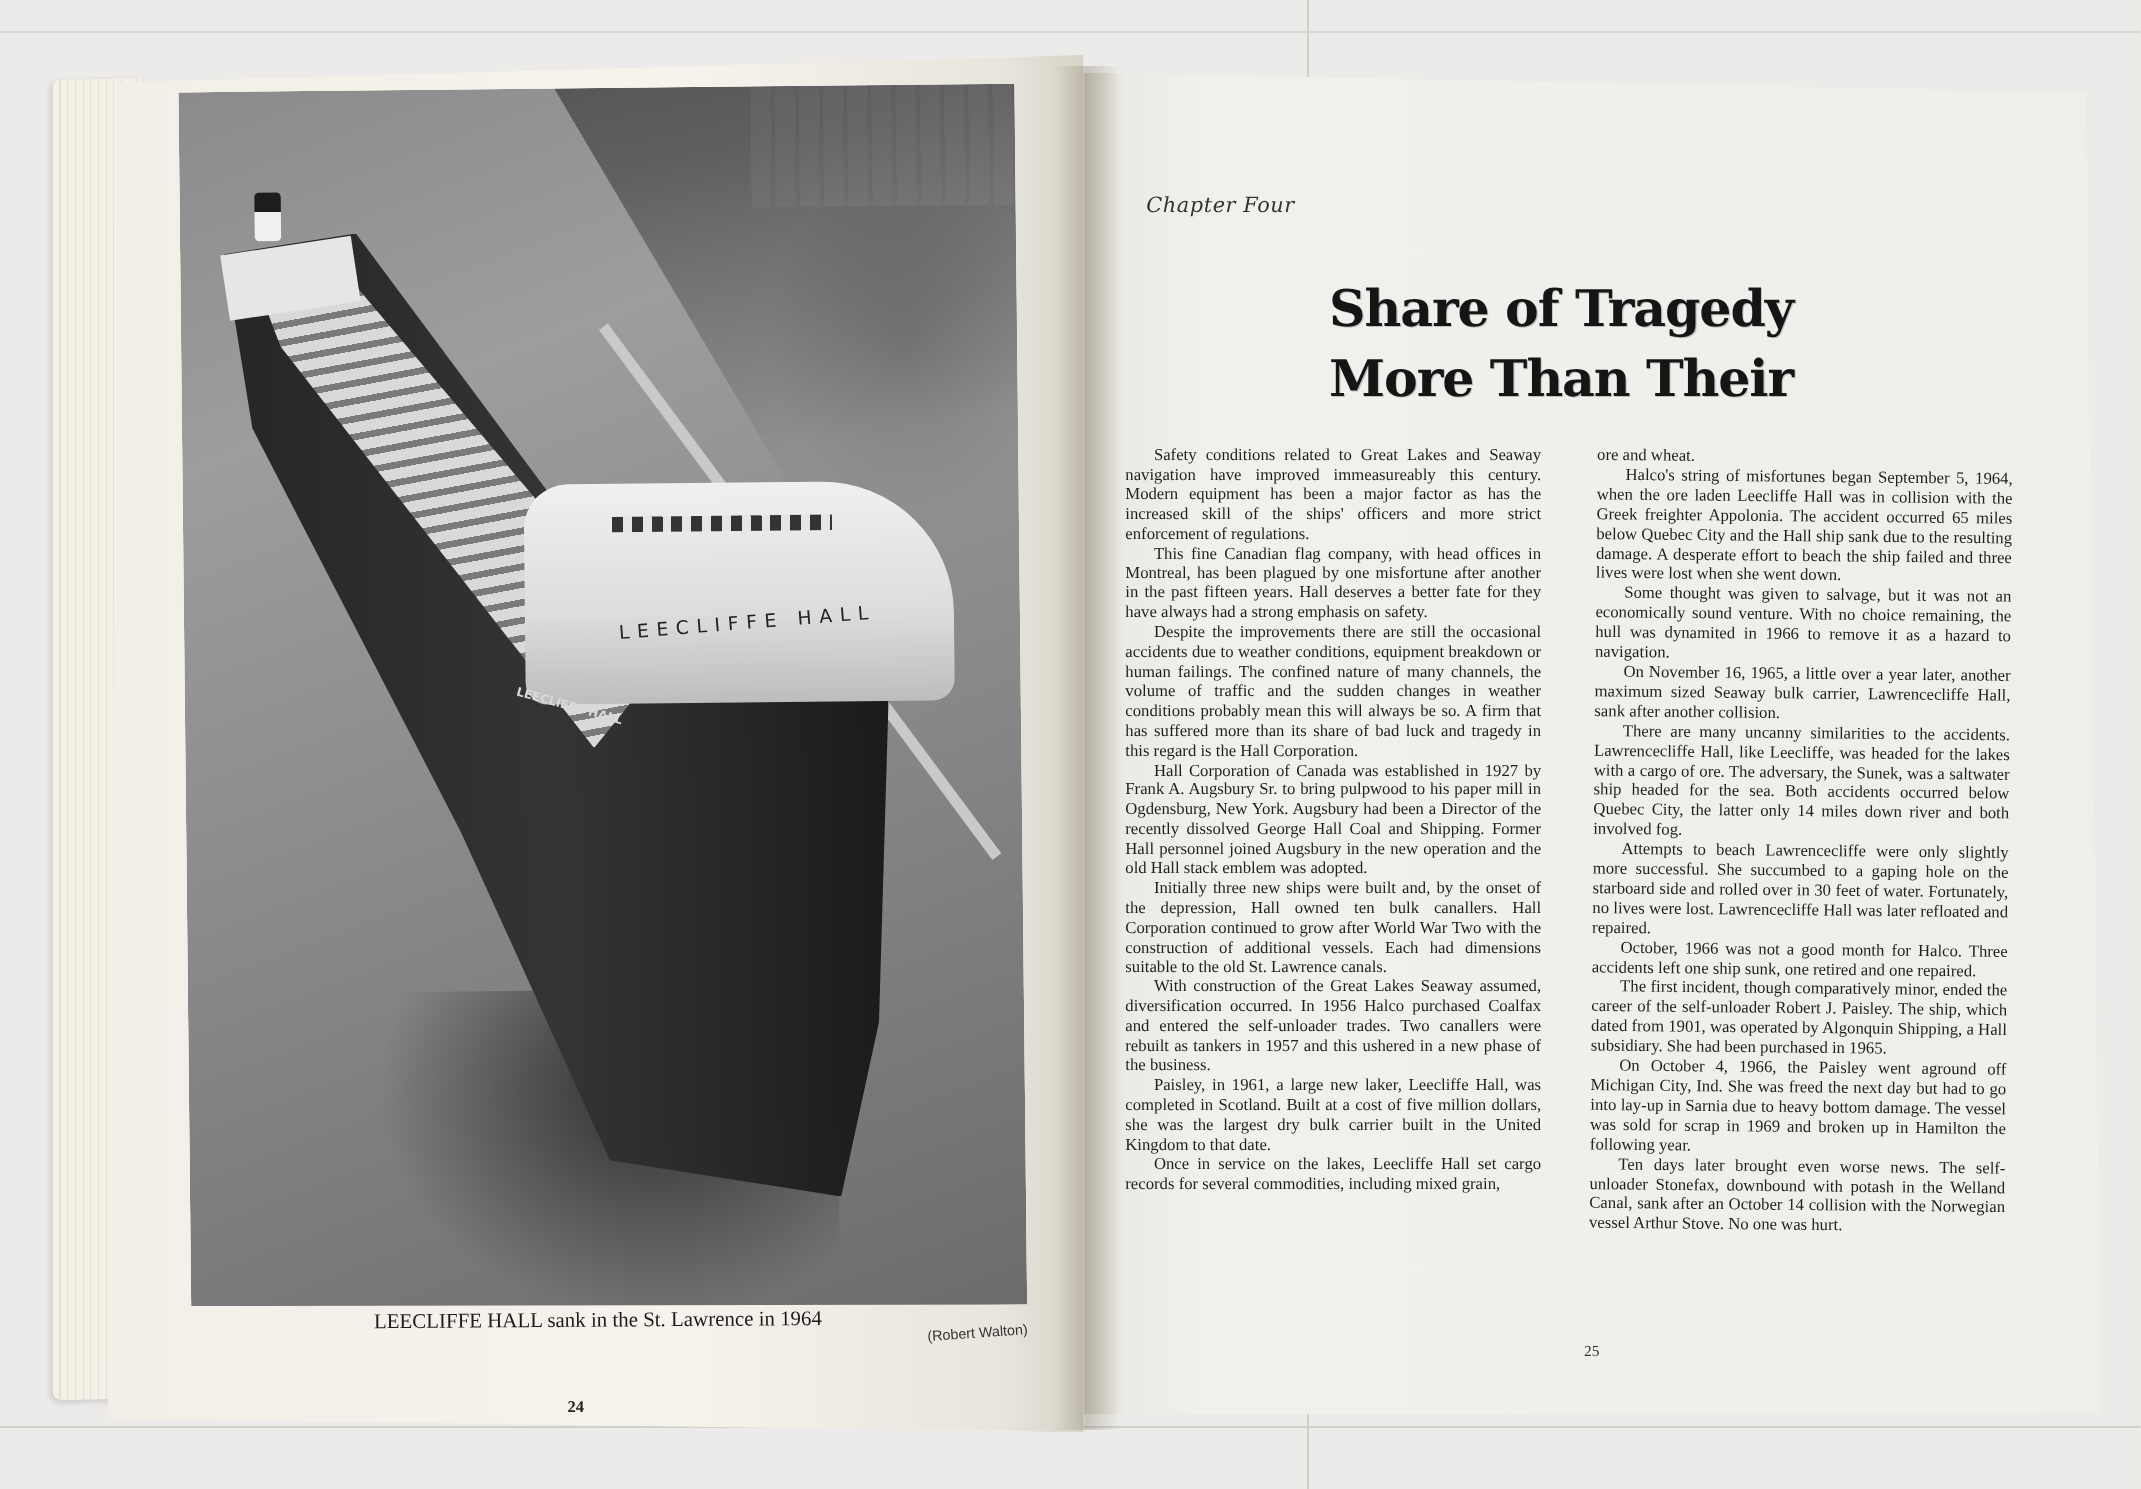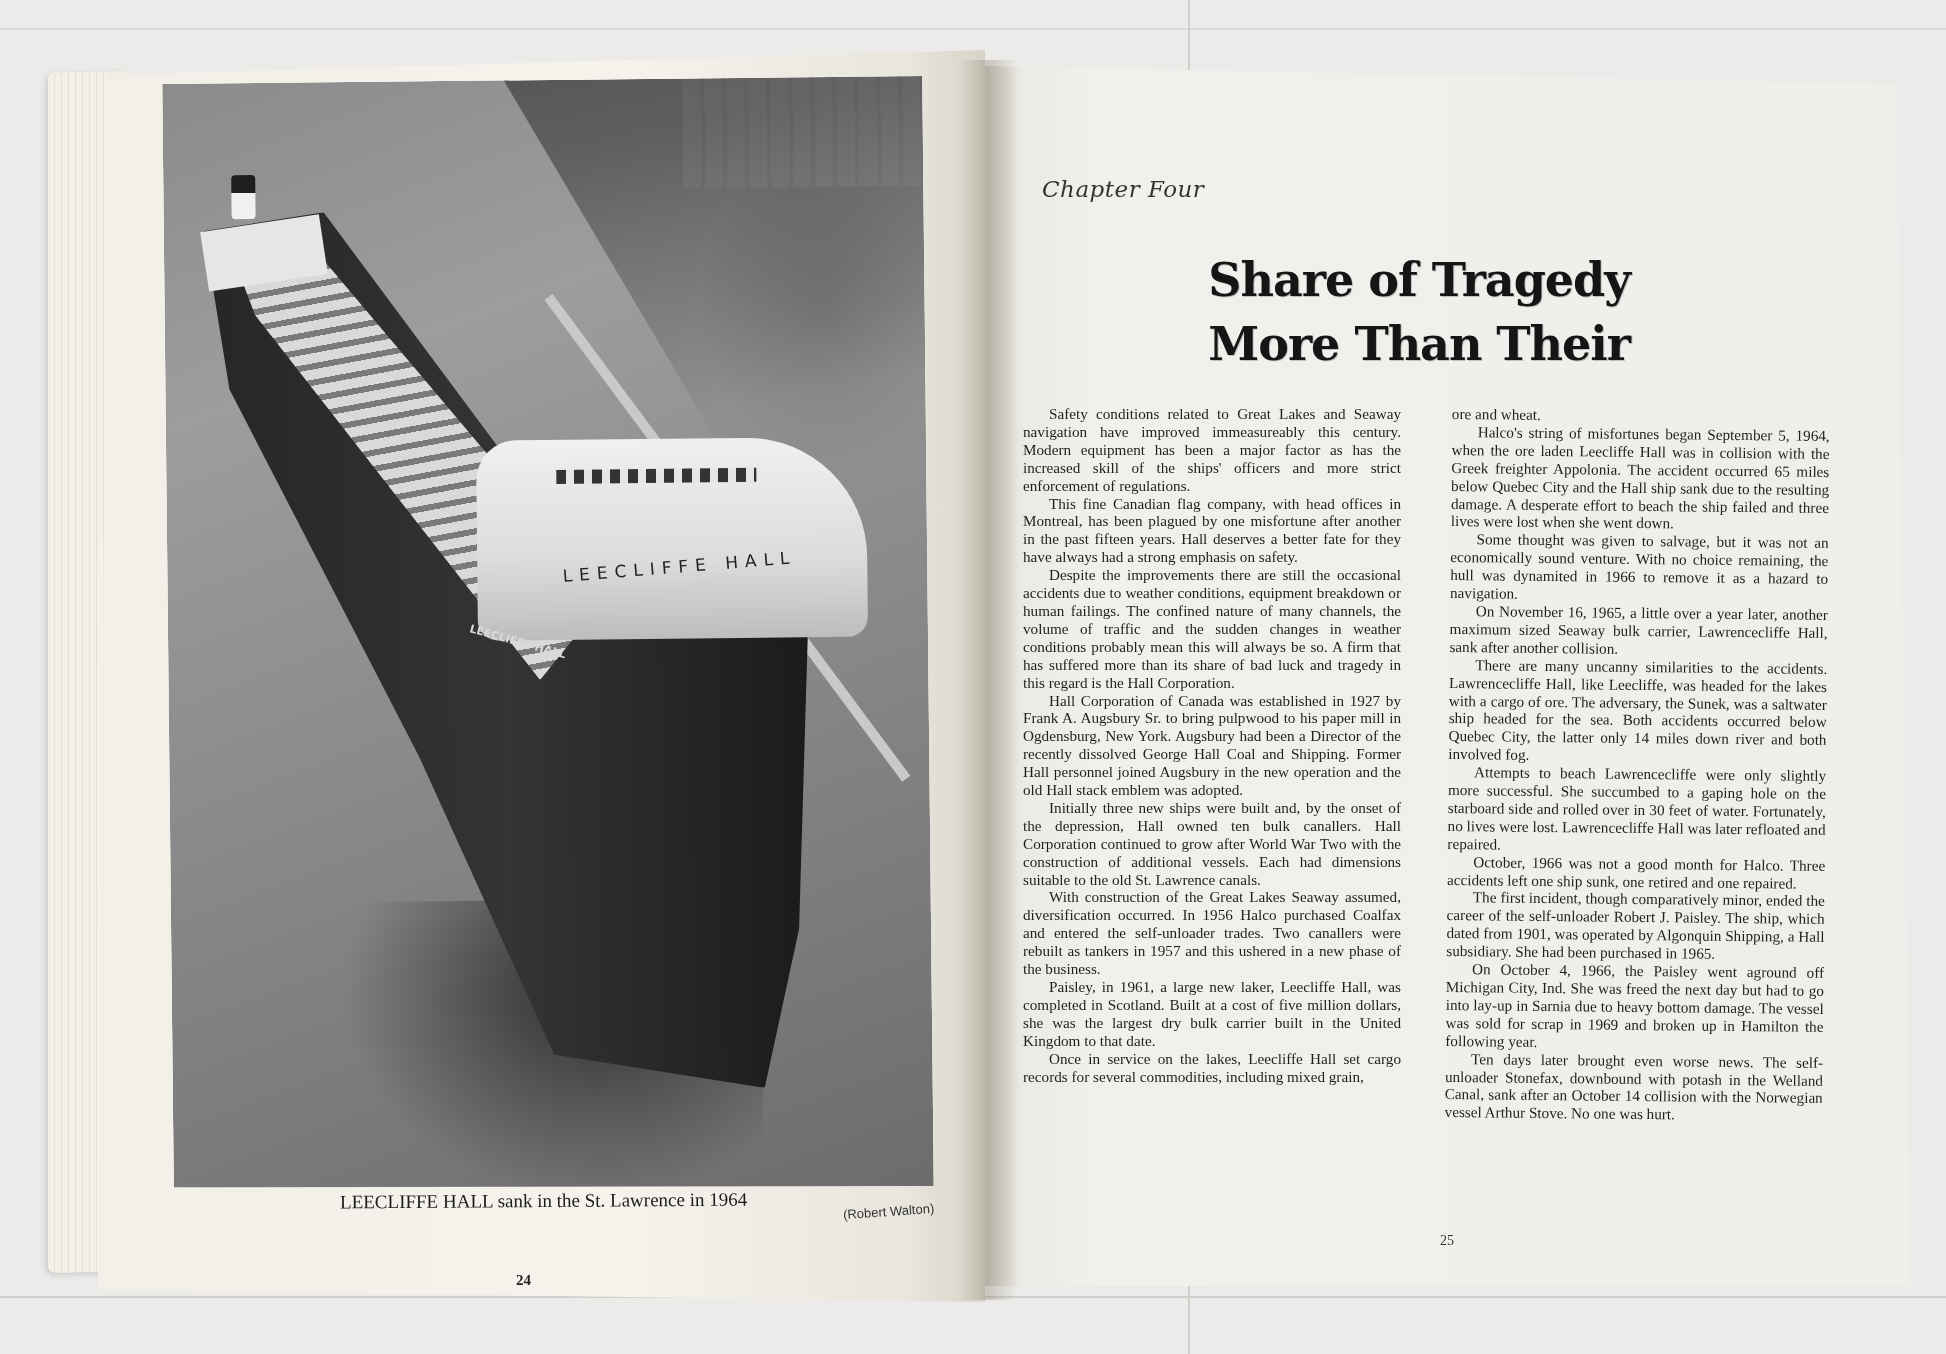--- a/index.html
+++ b/index.html
@@ -117,26 +117,26 @@
     position: absolute; left: 843px; top: 1204px;
     font-family: "Liberation Sans", sans-serif; font-size: 13px; color: #333;
     transform: rotate(-4deg);
   }
   .page-num-left {
     position: absolute; left: 516px; top: 1272px;
     font-size: 15px; font-weight: bold; color: #222;
   }
   .page-num-right {
     position: absolute; left: 1440px; top: 1222px;
-    font-size: 14px; color: #333; margin-top: 11px;
+    font-size: 14px; color: #333;
   }
 
   .chapter-label {
     position: absolute; left: 1042px; top: 176px;
-    font-family: "DejaVu Serif", serif; font-style: italic; font-size: 23px; color: #333;
+    font-family: "DejaVu Serif", serif; font-style: italic; font-size: 19px; color: #333;
     letter-spacing: 0.5px;
   }
   .chapter-title {
     position: absolute; left: 1190px; top: 248px; width: 440px;
     font-family: "DejaVu Serif", serif; font-size: 46px; line-height: 64px; color: #151515;
     text-align: right; letter-spacing: -1px;
     text-shadow: 1px 1px 0 rgba(0,0,0,0.2);
   }
   .chapter-title span { display: block; }
 

